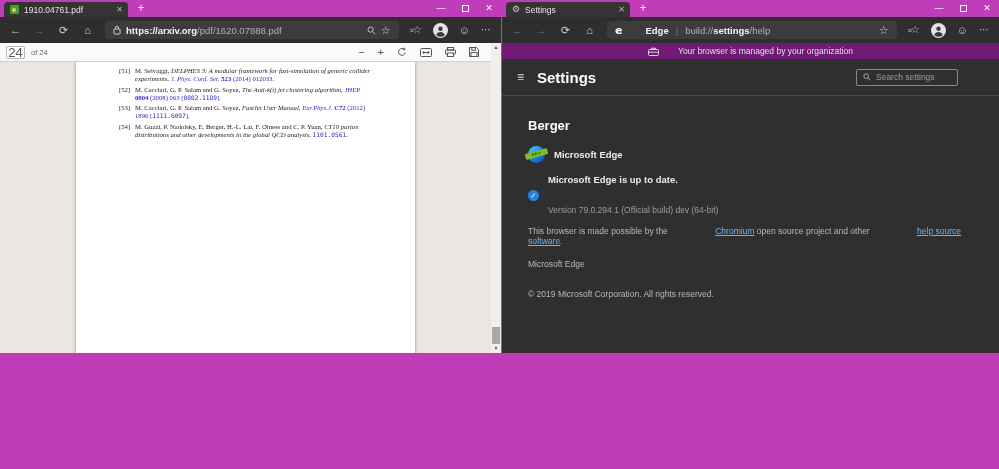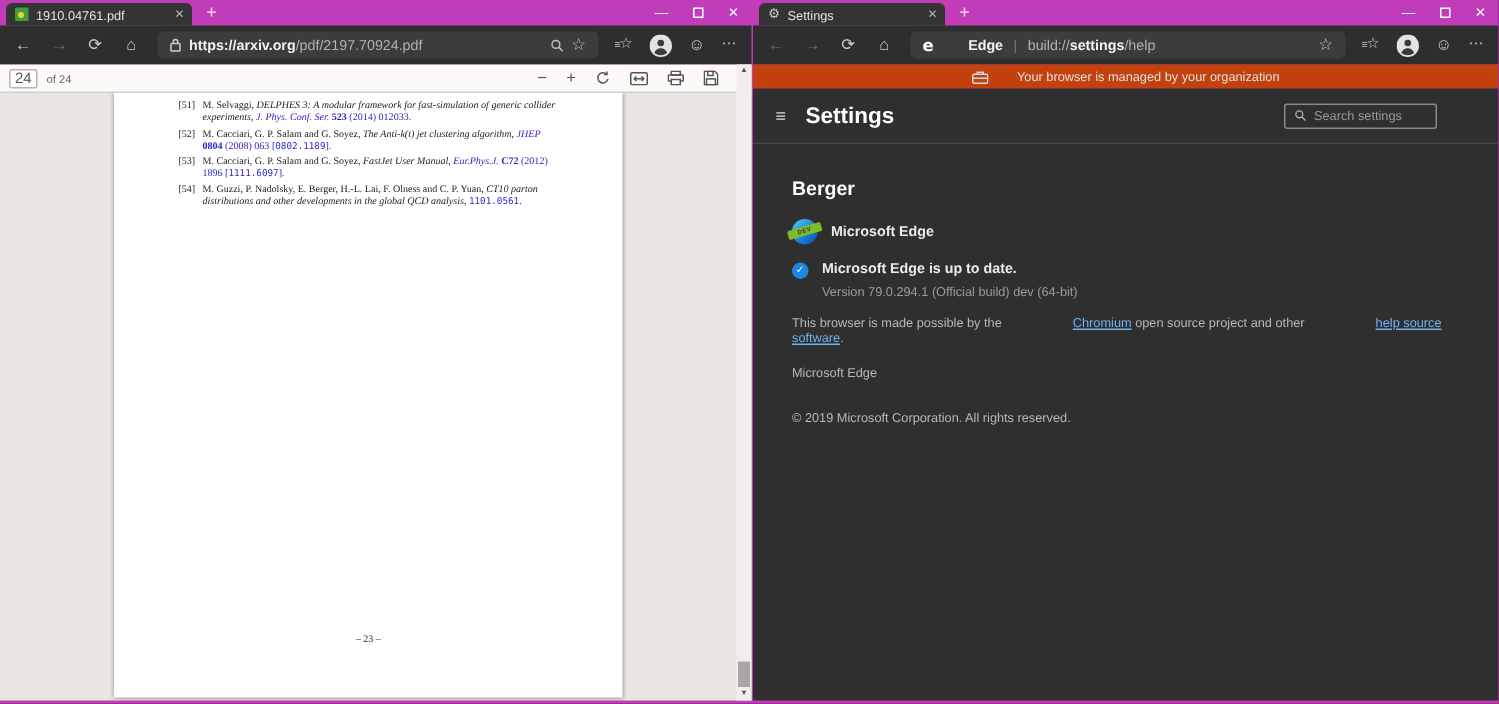--- a/index.html
+++ b/index.html
@@ -1,19 +1,19 @@
 <!DOCTYPE html>
 <html><head>
 <meta charset="utf-8">
 <style>
   * { margin:0; padding:0; box-sizing:border-box; }
   body { background:#5a1b55; }
   .stage { position:relative; width:999px; height:469px; background:#c13cb9;
            font-family:"Liberation Sans","DejaVu Sans",sans-serif; overflow:hidden; }
-  .window { position:absolute; top:0; height:467px; display:flex; flex-direction:column;
+  .window { position:absolute; top:0; height:353px; display:flex; flex-direction:column;
             background:#c13cb9; }
   .win-left  { left:0;   width:501px; }
   .win-right { left:502px; width:497px; }
 
   
   .titlebar { position:relative; height:17px; flex:none; }
   .tab { position:absolute; left:4px; top:2px; height:15px; width:124px; background:#343434;
          border-radius:4px 4px 0 0; display:flex; align-items:center; padding:0 5px 0 6px; gap:5px; }
   .tab-title { flex:1; font-size:8.5px; color:#e3e3e3; white-space:nowrap; overflow:hidden; }
   .tab-close { font-size:8px; color:#b5b5b5; line-height:1; }
@@ -45,21 +45,21 @@
   .favbar { display:inline-flex; align-items:center; color:#c9c9c9; }
   .favbar .bars { font-size:7px; font-style:normal; margin-right:-1px; }
   .favbar .star { font-size:10px; }
   .smiley { font-size:11px; color:#c9c9c9; line-height:1; }
   .ellipsis { font-size:10px; color:#c9c9c9; line-height:1; letter-spacing:1px; }
 
   
   .pdfbar { height:19px; flex:none; background:#fbfaf9; border-bottom:1px solid #d2d0ce;
             display:flex; align-items:center; padding:0 6px; gap:6px; }
   .pageinput { width:19px; height:13px; border:1px solid #b8b6b4; background:#fff; border-radius:2px;
-               font-size:10px; color:#555; text-align:center; font-family:inherit; }
+               font-size:13px; color:#555; text-align:center; font-family:inherit; }
   .pagetotal { font-size:7.5px; color:#666; }
   .pdf-spacer { flex:1; }
   .pdftools { display:flex; align-items:center; gap:13px; margin-right:16px; }
   .pdftool { color:#555; font-size:11px; line-height:1; display:flex; align-items:center; }
 
   
   .doc { flex:1; background:#e9e6e2; position:relative; overflow:hidden; }
   .page { position:absolute; left:76px; top:0; width:339px; height:403px; background:#fff;
           box-shadow:0 0 3px rgba(0,0,0,.4); }
   .refs { position:absolute; left:43px; top:5px; width:253px;
@@ -75,47 +75,47 @@
   .page-footer { position:absolute; left:0; width:100%; top:361px; text-align:center;
                  font-family:"Liberation Serif","DejaVu Serif",serif; font-size:6.7px; color:#2a2a2a; }
 
   
   .vscroll { position:absolute; right:0; top:43px; bottom:0; width:10px; background:#f1efee; z-index:6; }
   .vs-arrow { width:10px; height:9px; text-align:center; font-size:5px; color:#505050; line-height:9px; }
   .vs-arrow.down { position:absolute; bottom:0; }
   .vs-thumb { position:absolute; left:1px; right:1px; bottom:9px; height:17px; background:#a9a7a5; }
 
   
-  .banner { height:16px; flex:none; background:#c2410c; display:flex; align-items:center;
+  .banner { height:16px; flex:none; background:#701a75; display:flex; align-items:center;
             justify-content:center; gap:19px; font-size:8.5px; color:#e0e0e0; }
 
   
   .settings { flex:1; background:#2f2f2f; color:#eee; overflow:hidden; }
   .s-header { height:37px; display:flex; align-items:center; padding:0 15px; border-bottom:1px solid #484848; }
   .menu-glyph { font-size:12px; color:#dcdcdc; }
   .s-title { margin-left:13px; font-size:15px; font-weight:bold; color:#fff; }
   .searchbox { margin-left:auto; margin-right:26px; width:102px; height:17px; border:1px solid #8a8a8a;
                border-radius:2px; display:flex; align-items:center; padding:0 6px; gap:5px; background:transparent; }
   .searchbox input { flex:1; min-width:0; background:transparent; border:none; outline:none;
                      font-size:8.5px; color:#ddd; font-family:inherit; }
   .searchbox input::placeholder { color:#9b9b9b; }
   .s-body { padding:22px 30px 0 26px; }
   .about-h { font-size:13px; font-weight:bold; color:#fff; margin-bottom:13px; }
   .row { display:flex; align-items:center; gap:9px; }
-  .row.top { align-items:flex-start; }
+  .row.top { align-items:center; }
   .devlogo { width:17px; height:17px; border-radius:50%; position:relative; flex:none;
              background:linear-gradient(135deg,#4fd8e8 0%,#1e7ee0 55%,#0b4fa0 100%); }
   .devlogo .ribbon { position:absolute; left:-3px; top:5px; width:23px; height:6px; background:#7ebc2e;
                      transform:rotate(-16deg); border-radius:1px; text-align:center;
                      font-size:4px; font-weight:bold; color:#24430b; line-height:6px; letter-spacing:.5px; }
   .prod-label { font-size:9.5px; font-weight:bold; color:#ececec; }
   .checkcircle { width:11px; height:11px; border-radius:50%; background:#1d87e0; color:#fff;
                  font-size:7px; text-align:center; line-height:11px; flex:none; margin-top:1px; }
   .status-line { font-size:9.5px; font-weight:bold; color:#ececec; }
-  .version-line { font-size:8.5px; color:#9c9c9c; margin-top:4px; }
+  .version-line { font-size:8.5px; color:#9c9c9c; margin-top:20px; }
   .note { margin-top:11px; font-size:8.5px; color:#b8b8b8; }
   .seg-wl { color:#6fb3f2; text-decoration:underline; cursor:pointer;margin-left:45px; }
   .mini { font-size:8.5px; color:#b8b8b8; }
   .mt12 { margin-top:13px; } .mt3 { margin-top:20px; }
   .linksrow { margin-top:13px; font-size:8.5px; color:#b8b8b8; }
   .linksrow .seg-wl { margin:0 1px; }
 
   .product-row { margin-bottom:11px; }
   .status-row { margin-bottom:0; }
   svg { display:block; }
@@ -146,21 +146,21 @@
       <span class="navicon dim">→</span>
       <span class="navicon">⟳</span>
       <span class="navicon">⌂</span>
       <div class="urlfield">
         <span>
           <svg width="8" height="10" viewBox="0 0 8 10">
               <rect x="1" y="4" width="6" height="5" rx="0.5" fill="none" stroke="#cfcfcf"></rect>
               <path d="M2.5 4V2.8a1.5 1.5 0 0 1 3 0V4" fill="none" stroke="#cfcfcf"></path>
             </svg>
         </span>
-        <span class="urltext"><span class="urlhost">https://arxiv.org</span><span class="urlpath">/pdf/2197.70924.pdf</span></span>
+        <span class="urltext"><span class="urlhost">https://arxiv.org</span><span class="urlpath">/pdf/1620.07888.pdf</span></span>
         <span class="url-spacer"></span>
         <span>
           <svg width="9" height="9" viewBox="0 0 9 9">
               <circle cx="3.6" cy="3.6" r="2.6" fill="none" stroke="#c0c0c0"></circle>
               <line x1="5.6" y1="5.6" x2="8.2" y2="8.2" stroke="#c0c0c0"></line>
             </svg>
         </span>
         <span class="star">☆</span>
       </div>
       <span class="favbar">

